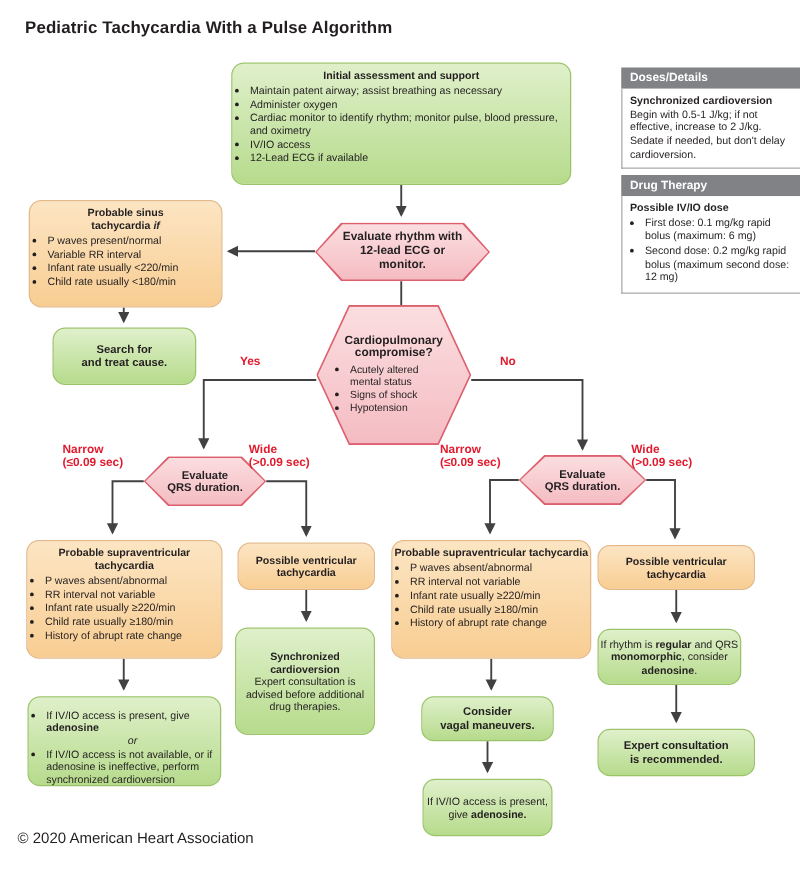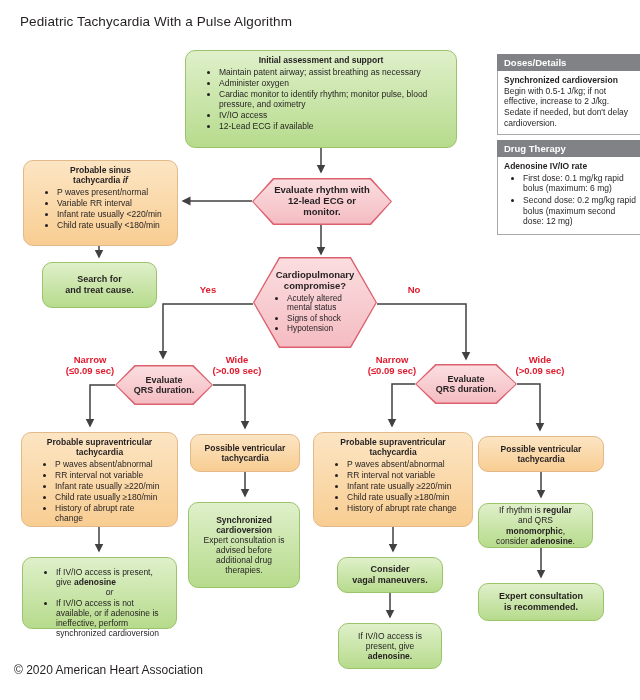--- a/index.html
+++ b/index.html
@@ -1,52 +1,52 @@
 <!DOCTYPE html>
 <html><head>
 <meta charset="utf-8">
 <style>
   html,body{margin:0;padding:0;background:#ffffff;}
   body{width:640px;height:700px;font-family:"Liberation Sans",sans-serif;color:#231F20;}
   .canvas{position:relative;width:640px;height:700px;background:#fff;overflow:hidden;}
   .abs{position:absolute;}
-  .page-title{left:20px;top:14px;font-size:13.5px;font-weight:400;letter-spacing:.1px;}
+  .page-title{left:20px;top:14px;font-size:13.5px;font-weight:700;letter-spacing:.1px;}
   .copyright{left:14px;top:663px;font-size:12px;color:#231F20;}
 
   
   svg.wires{position:absolute;left:0;top:0;width:640px;height:700px;z-index:1;}
 
   
   .box{position:absolute;z-index:2;border-radius:10px;font-size:8.5px;line-height:1.18;
-       padding:4px 13px;box-sizing:border-box;}
+       padding:4px 1px;box-sizing:border-box;}
   .orange{background:linear-gradient(180deg,#FCE5C3 0%,#F8CD92 100%);border:1px solid #E3B98A;}
   .green{background:linear-gradient(180deg,#DFF0CA 0%,#B6DB8C 100%);border:1px solid #9BC46A;}
   .center-flex{display:flex;flex-direction:column;align-items:center;justify-content:center;text-align:center;}
   .bt{font-weight:700;text-align:center;display:block;}
   ul.bullets{margin:2px 0 0 0;padding-left:12px;text-align:left;}
-  ul.bullets li{margin:0 0 1px 8px;padding:0;}
+  ul.bullets li{margin:0 0 1px 1px;padding:0;}
   .b{font-weight:700;}
   .bi{font-weight:700;font-style:italic;text-align:center;}
   .or-line{display:block;text-align:center;font-style:italic;}
 
   
   .hex{position:absolute;z-index:2;}
   .hex .shape{position:absolute;inset:0;background:#DC5F6D;}
   .hex .fill{position:absolute;inset:1.4px;background:linear-gradient(180deg,#FBDEE0 0%,#F4BCC2 100%);}
   .hex .content{position:absolute;inset:0;z-index:3;display:flex;flex-direction:column;
        align-items:center;justify-content:center;font-weight:700;font-size:9.5px;
        line-height:1.15;text-align:center;}
   .hx-wide .shape,.hx-wide .fill{clip-path:polygon(15% 0%,85% 0%,100% 50%,85% 100%,15% 100%,0% 50%);}
   .hx-tall .shape,.hx-tall .fill{clip-path:polygon(21% 0%,79% 0%,100% 50%,79% 100%,21% 100%,0% 50%);}
   .hx-sm .shape,.hx-sm .fill{clip-path:polygon(20% 0%,80% 0%,100% 50%,80% 100%,20% 100%,0% 50%);}
   .hex .content .hx-bullets{font-weight:400;font-size:8.3px;text-align:left;margin:2px 0 0 0;padding-left:11px;line-height:1.15;}
 
   
   .rlabel{position:absolute;z-index:2;color:#E11B2E;font-weight:700;font-size:9.5px;
-          text-align:center;line-height:1.12;}
+          text-align:left;line-height:1.12;}
 
   
   .sidebar{position:absolute;left:482px;top:54px;width:148px;z-index:2;padding-left:15px;}
   .sb-header{background:#808285;color:#fff;font-weight:700;font-size:9.5px;padding:3px 7px;}
   .sb-body{background:#fff;border:1px solid #A7A9AC;border-top:none;padding:4px 6px 6px 6px;
            font-size:8.5px;line-height:1.25;}
   .sb-body .bt{text-align:left;}
   .sb-gap{height:5px;}
   .sb-body ul.bullets{padding-left:11px;margin-top:1px;}
 </style>
@@ -96,21 +96,21 @@
 
   <div class="sidebar">
     <div class="sb-header">Doses/Details</div>
     <div class="sb-body">
       <span class="bt">Synchronized cardioversion</span>
       <span>Begin with 0.5-1 J/kg; if not effective, increase to 2 J/kg. Sedate if needed, but don't delay cardioversion.</span>
     </div>
     <div class="sb-gap"></div>
     <div class="sb-header">Drug Therapy</div>
     <div class="sb-body">
-      <span class="bt">Adenosine IV/IO rate</span>
+      <span class="bt">Possible IV/IO dose</span>
       <ul class="bullets">
           <li>First dose: 0.1 mg/kg rapid bolus (maximum: 6 mg)</li>
           <li>Second dose: 0.2 mg/kg rapid bolus (maximum second dose: 12 mg)</li>
         </ul>
     </div>
   </div>
 
   <div class="hex hx-wide" style="left:252px;top:178px;width:140px;height:47px;">
     <div class="shape"></div>
     <div class="fill"></div>
@@ -127,21 +127,21 @@
         <li>Infant rate usually &lt;220/min</li>
         <li>Child rate usually &lt;180/min</li>
       </ul>
   </div>
 
   <div class="box green center-flex" style="left:34px;top:262px;width:115px;height:46px;font-size:9px;margin-left:8px;">
     <span class="b">Search for</span>
     <span class="b">and treat cause.</span>
   </div>
 
-  <div class="hex hx-tall" style="left:253px;top:257px;width:124px;height:91px;">
+  <div class="hex hx-tall" style="left:253px;top:244px;width:124px;height:112px;">
     <div class="shape"></div>
     <div class="fill"></div>
     <div class="content" style="padding:0 15px;">
       <span>Cardiopulmonary compromise?</span>
       <ul class="bullets hx-bullets">
           <li>Acutely altered mental status</li>
           <li>Signs of shock</li>
           <li>Hypotension</li>
         </ul>
     </div>

